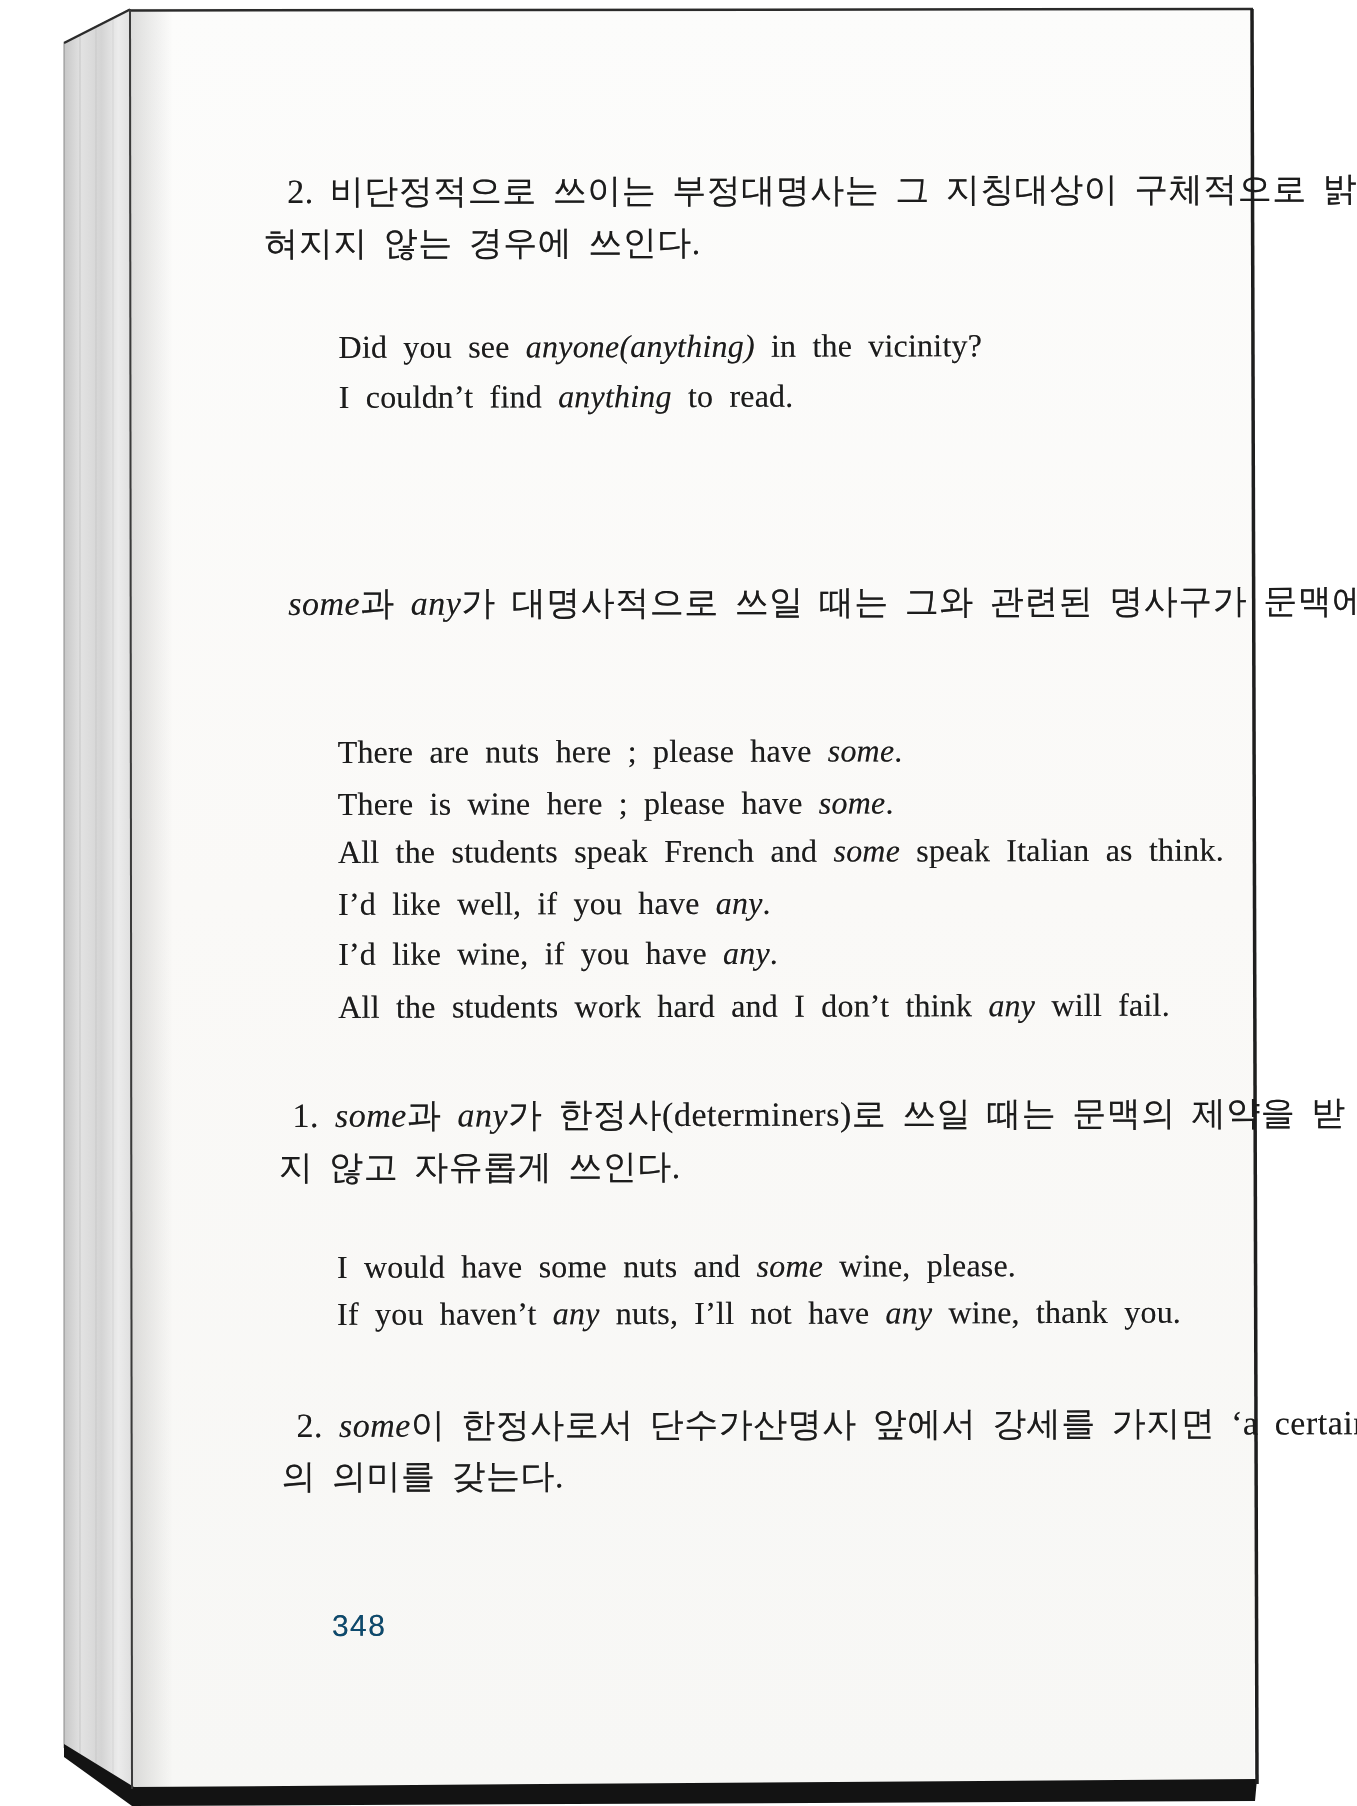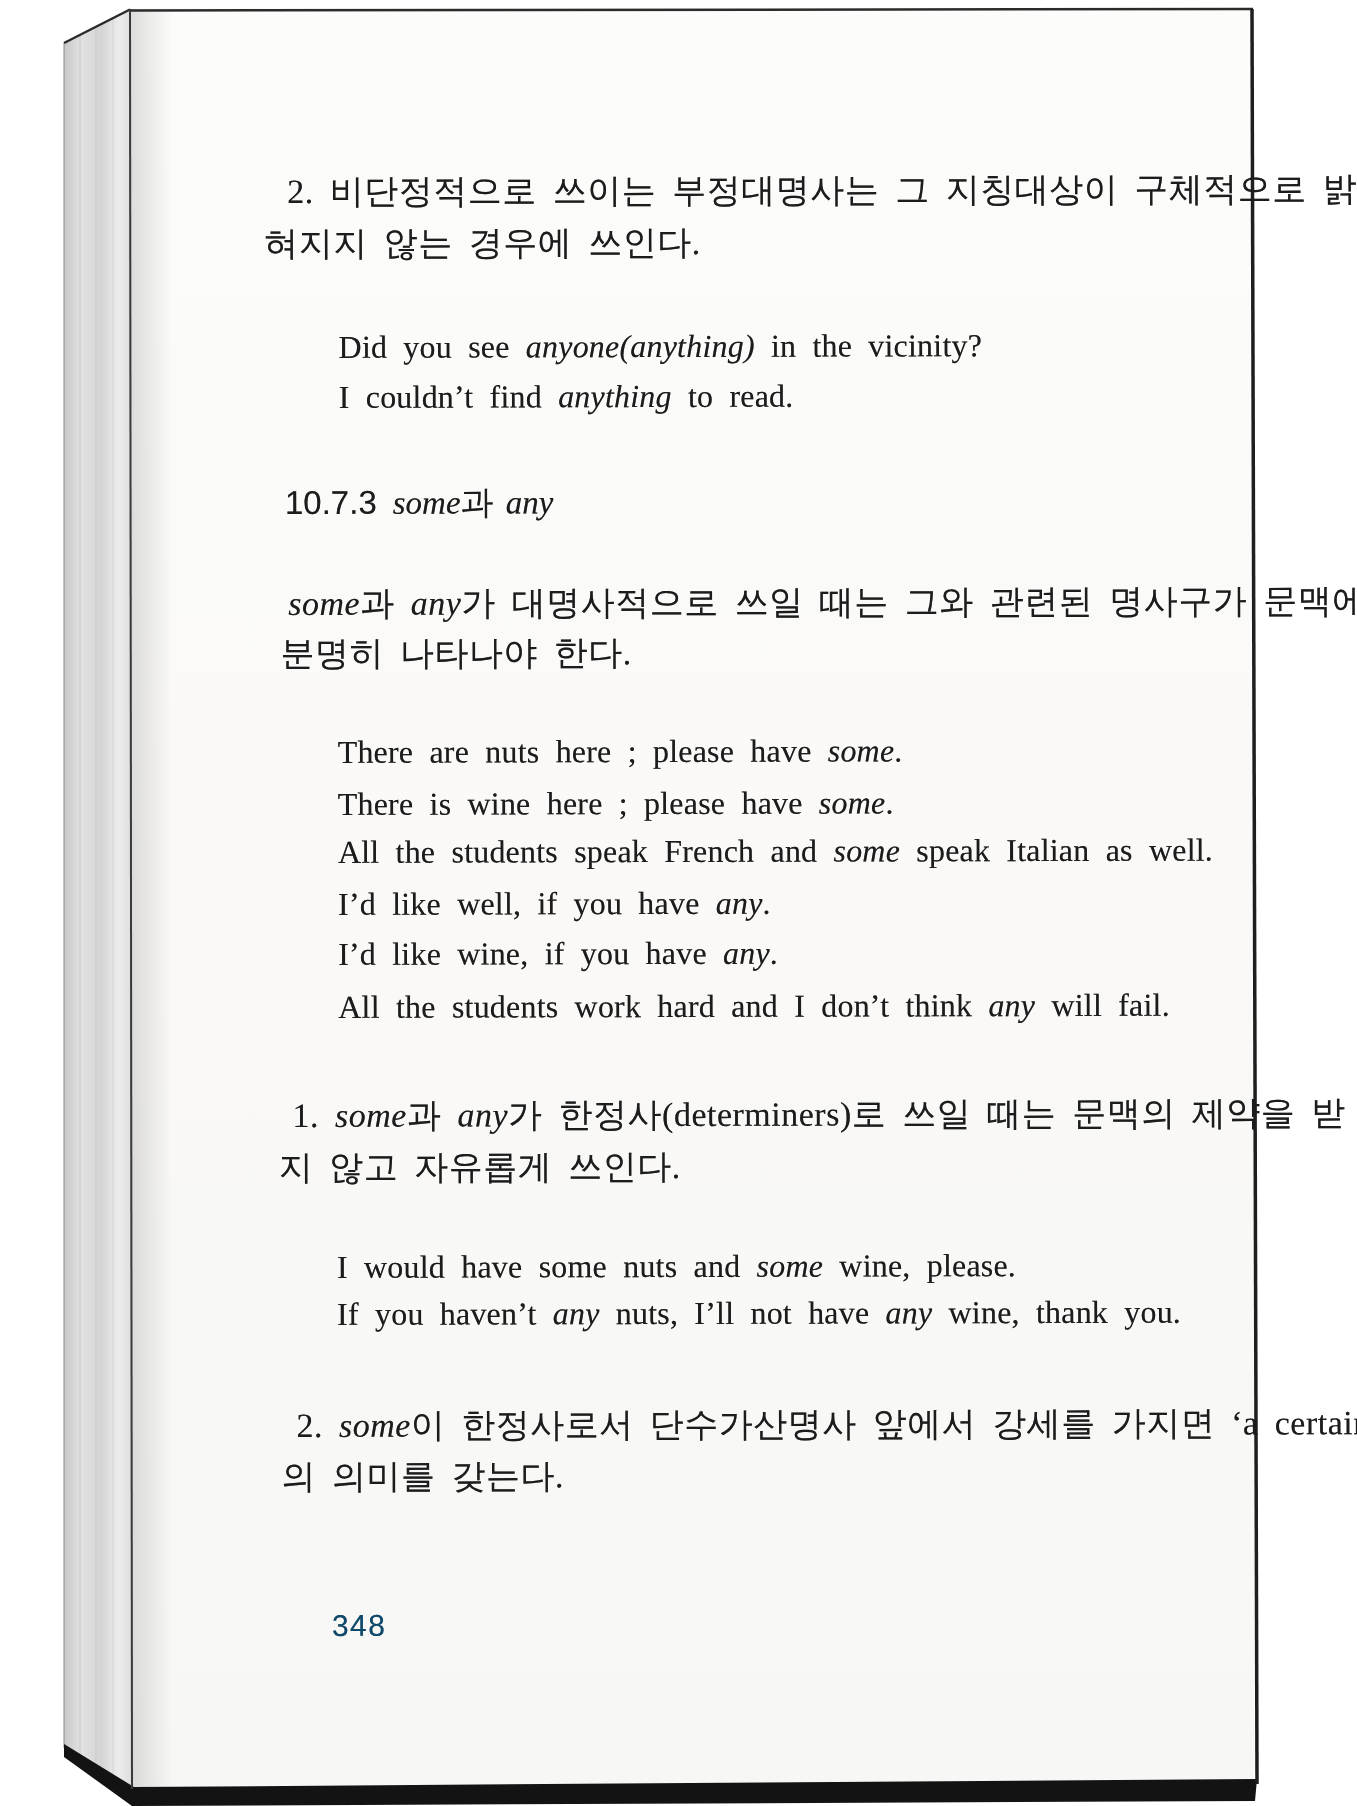--- a/index.html
+++ b/index.html
@@ -90,28 +90,26 @@
   </svg>
 
   <div class="page-content">
 
     <div class="line kr" style="left:289px; top:168px;"><span>2. 비단정적으로 쓰이는 부정대명사는 그 지칭대상이 구체적으로 밝</span></div>
     <div class="line kr" style="left:266px; top:220px;"><span>혀지지 않는 경우에 쓰인다.</span></div>
 
     <div class="line en" style="left:340px; top:328px;"><span>Did you see </span><span class="it">anyone(anything)</span><span> in the vicinity?</span></div>
     <div class="line en" style="left:340px; top:378px;"><span>I couldn’t find </span><span class="it">anything</span><span> to read.</span></div>
 
-    <div class="line heading" style="left:286px; top:480px;"><span class="sans">10.7.3</span><span class="it">some</span><span>과 </span><span class="it">any</span></div>
 
     <div class="line kr" style="left:289px; top:580px;"><span class="it">some</span><span>과 </span><span class="it">any</span><span>가 대명사적으로 쓰일 때는 그와 관련된 명사구가 문맥에</span></div>
-    <div class="line kr" style="left:281px; top:630px;"><span>분명히 나타나야 한다.</span></div>
 
     <div class="line en" style="left:338px; top:733px;"><span>There are nuts here ; please have </span><span class="it">some</span><span>.</span></div>
     <div class="line en" style="left:338px; top:785px;"><span>There is wine here ; please have </span><span class="it">some</span><span>.</span></div>
-    <div class="line en" style="left:338px; top:833px;"><span>All the students speak French and </span><span class="it">some</span><span> speak Italian as well.</span></div>
+    <div class="line en" style="left:338px; top:833px;"><span>All the students speak French and </span><span class="it">some</span><span> speak Italian as think.</span></div>
     <div class="line en" style="left:338px; top:885px;"><span>I’d like well, if you have </span><span class="it">any</span><span>.</span></div>
     <div class="line en" style="left:338px; top:935px;"><span>I’d like wine, if you have </span><span class="it">any</span><span>.</span></div>
     <div class="line en" style="left:338px; top:988px;"><span>All the students work hard and I don’t think </span><span class="it">any</span><span> will fail.</span></div>
 
     <div class="line kr" style="left:292px; top:1092px;"><span>1. </span><span class="it">some</span><span>과 </span><span class="it">any</span><span>가 한정사(determiners)로 쓰일 때는 문맥의 제약을 받</span></div>
     <div class="line kr" style="left:278px; top:1144px;"><span>지 않고 자유롭게 쓰인다.</span></div>
 
     <div class="line en" style="left:336px; top:1248px;"><span>I would have some nuts and </span><span class="it">some</span><span> wine, please.</span></div>
     <div class="line en" style="left:336px; top:1295px;"><span>If you haven’t </span><span class="it">any</span><span> nuts, I’ll not have </span><span class="it">any</span><span> wine, thank you.</span></div>
 

